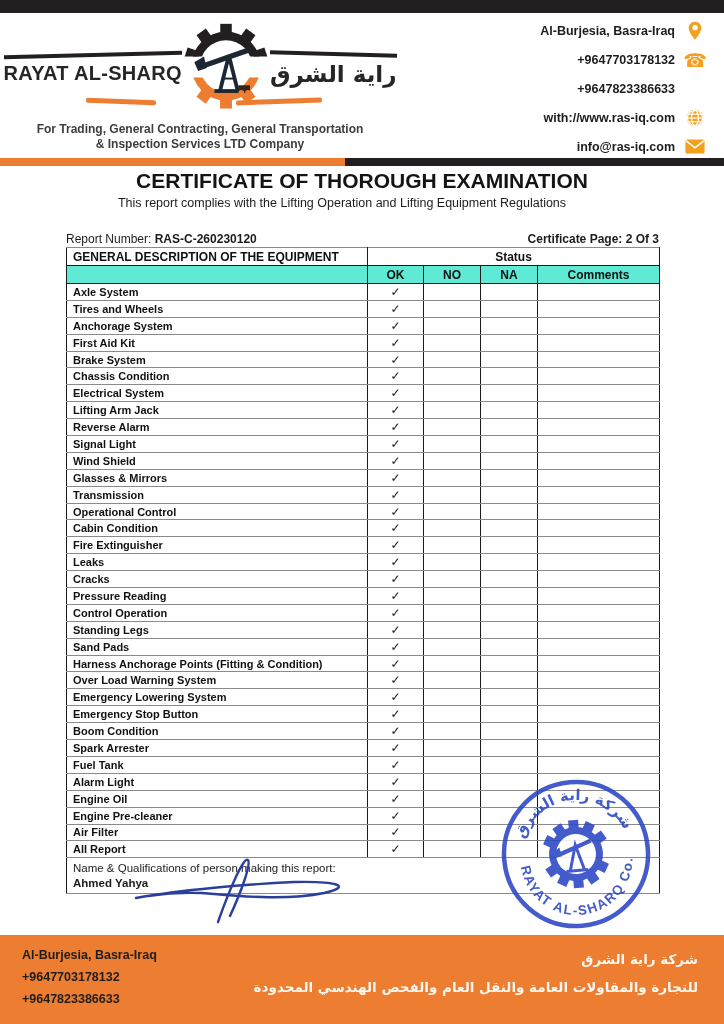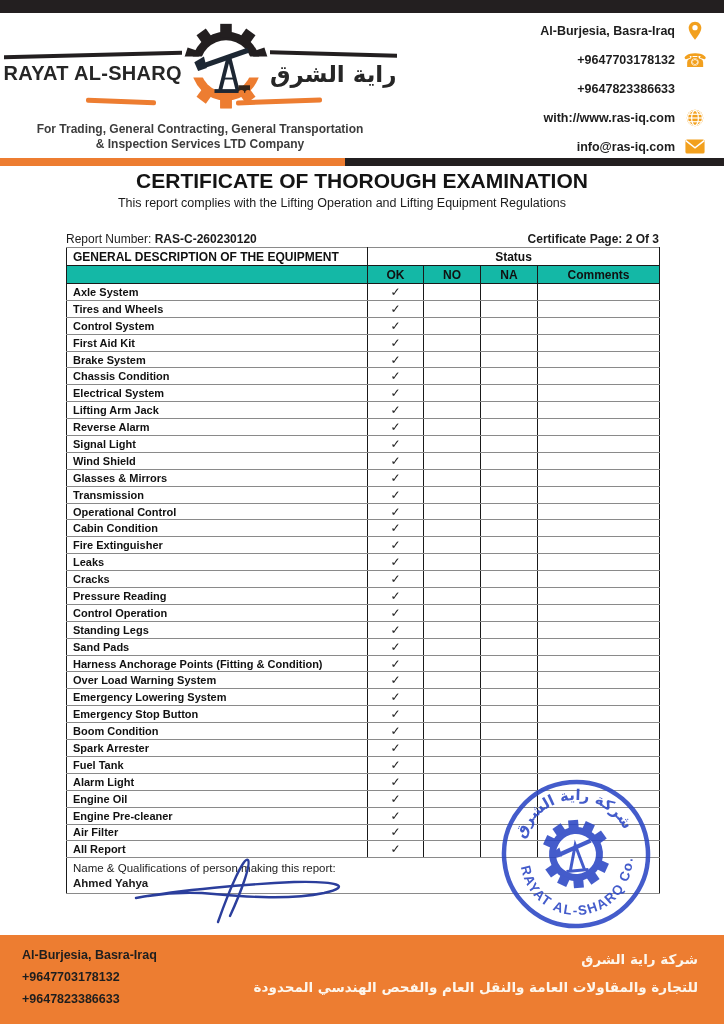--- a/index.html
+++ b/index.html
@@ -50,21 +50,21 @@
   
   .eq-table { position:absolute; left:66px; top:247px; width:593px;
     border-collapse:collapse; table-layout:fixed; }
   .eq-table td, .eq-table th { border-left:1px solid #1a1a1a; border-right:1px solid #1a1a1a;
     border-top:1px solid #8a8a8a; border-bottom:1px solid #8a8a8a; overflow:hidden; white-space:nowrap; }
   .eq-table { border:1.5px solid #1a1a1a; }
   .hdr-desc { height:18px; font-size:12px; font-weight:bold; color:#111; text-align:left;
     padding-left:6px; border-bottom:1px solid #1a1a1a !important; }
   .hdr-status { height:18px; font-size:12px; font-weight:bold; color:#111; text-align:center;
     border-bottom:1px solid #1a1a1a !important; }
-  .hdr-orange td { background:#14b8a6; height:18px; font-size:12px; font-weight:bold; color:#111;
+  .hdr-orange td { background:#5eead4; height:18px; font-size:12px; font-weight:bold; color:#111;
     text-align:center; border-top:1px solid #1a1a1a; border-bottom:1px solid #1a1a1a; }
   .eq-table td.c-label { font-size:11px; font-weight:bold; color:#111; text-align:left; padding-left:6px; height:16.9px; }
   .eq-table td.c-check { font-size:12px; color:#222; text-align:center; height:16.9px; }
   .sig-cell { height:36px; padding:3px 6px; font-size:11.5px; color:#1c1c1c; text-align:left;
     border-top:1px solid #1a1a1a !important; white-space:normal; }
   .sig-name { font-weight:bold; margin-top:3px; }
 
   
   .signature { position:absolute; left:118px; top:848px; pointer-events:none; }
   .stamp { position:absolute; left:499px; top:777px; transform:rotate(-5deg); opacity:.88; pointer-events:none; }
@@ -229,21 +229,21 @@
           <td class="c-check"></td>
         </tr>
         <tr>
           <td class="c-label">Tires and Wheels</td>
           <td class="c-check">✓</td>
           <td class="c-check"></td>
           <td class="c-check"></td>
           <td class="c-check"></td>
         </tr>
         <tr>
-          <td class="c-label">Control System</td>
+          <td class="c-label">Anchorage System</td>
           <td class="c-check">✓</td>
           <td class="c-check"></td>
           <td class="c-check"></td>
           <td class="c-check"></td>
         </tr>
         <tr>
           <td class="c-label">First Aid Kit</td>
           <td class="c-check">✓</td>
           <td class="c-check"></td>
           <td class="c-check"></td>

